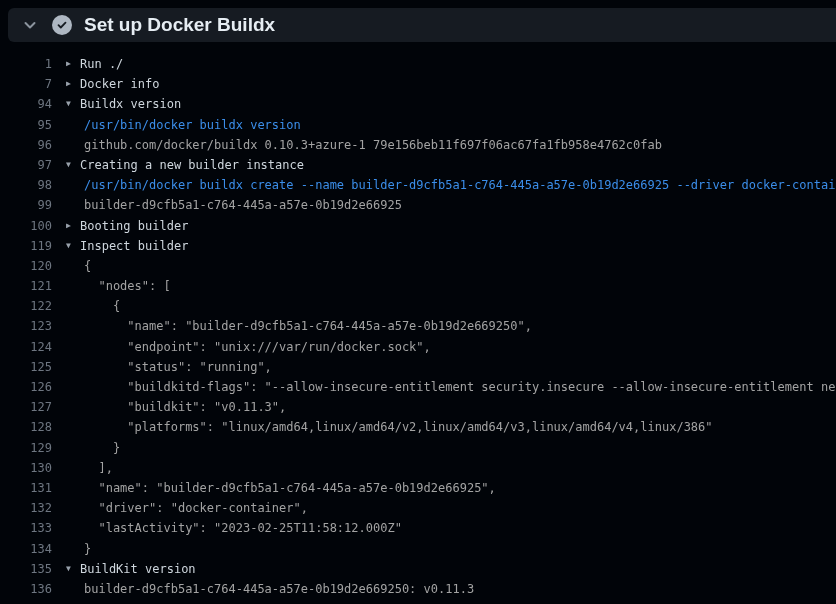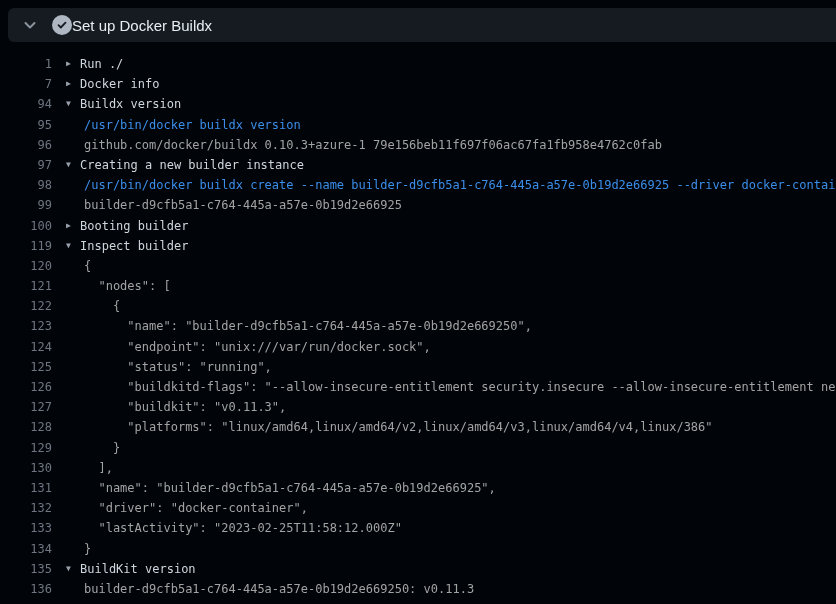--- a/index.html
+++ b/index.html
@@ -28,23 +28,24 @@
     flex:0 0 auto;
   }
   .status-circle{
     margin-left:14px;
     width:20px;height:20px;border-radius:50%;
     background:#aeb7c2;
     display:flex;align-items:center;justify-content:center;
     flex:0 0 auto;
   }
   .step-title{
+    margin-left:12px;
     color:#e6edf3;
-    font-size:15px;
-    font-weight:400;
+    font-size:19px;
+    font-weight:700;
     white-space:nowrap;
   }
   .log-area{
     padding-top:12px;
     font-family:"DejaVu Sans Mono","Liberation Mono",monospace;
     font-size:12px;
     line-height:20.2px;
     white-space:pre;
     overflow:hidden;
     width:836px;

